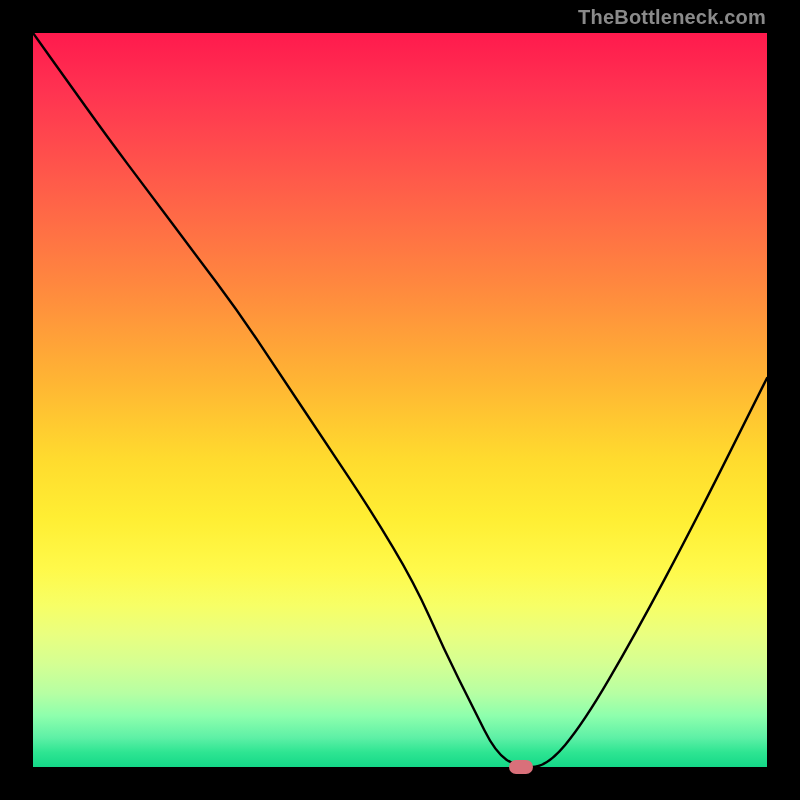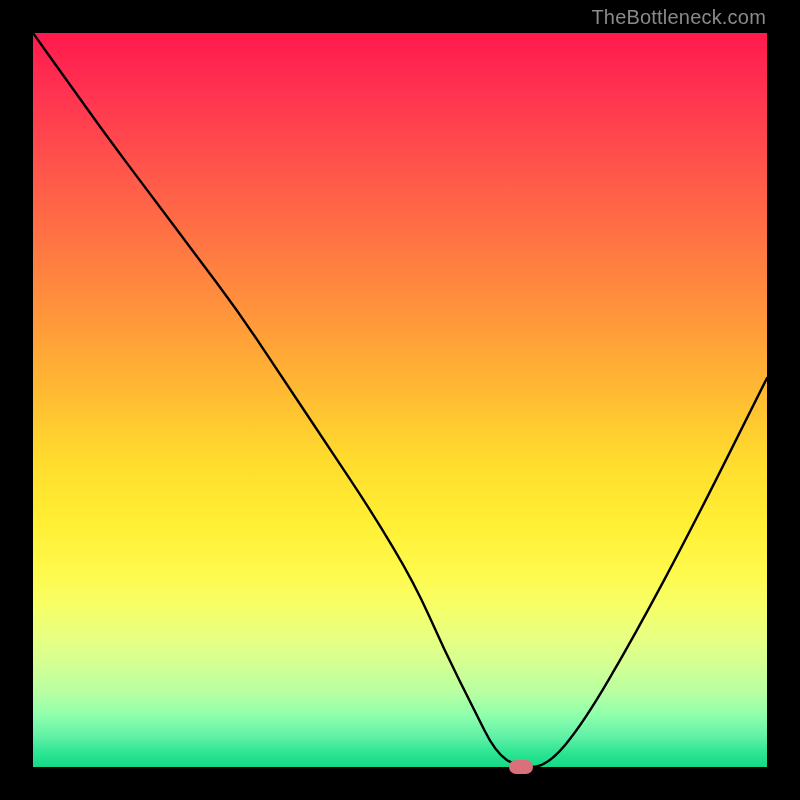--- a/index.html
+++ b/index.html
@@ -43,21 +43,21 @@
       #2ee592 98%,
       #14d888 100%
     );
   }
   .watermark {
     position: absolute;
     top: 6px;
     right: 34px;
     color: #8a8a8a;
     font-size: 20px;
-    font-weight: 400;
+    font-weight: 700;
     letter-spacing: 0.2px;
     user-select: none;
   }
   svg.curve {
     position: absolute;
     left: 0;
     top: 0;
     width: 734px;
     height: 734px;
   }

